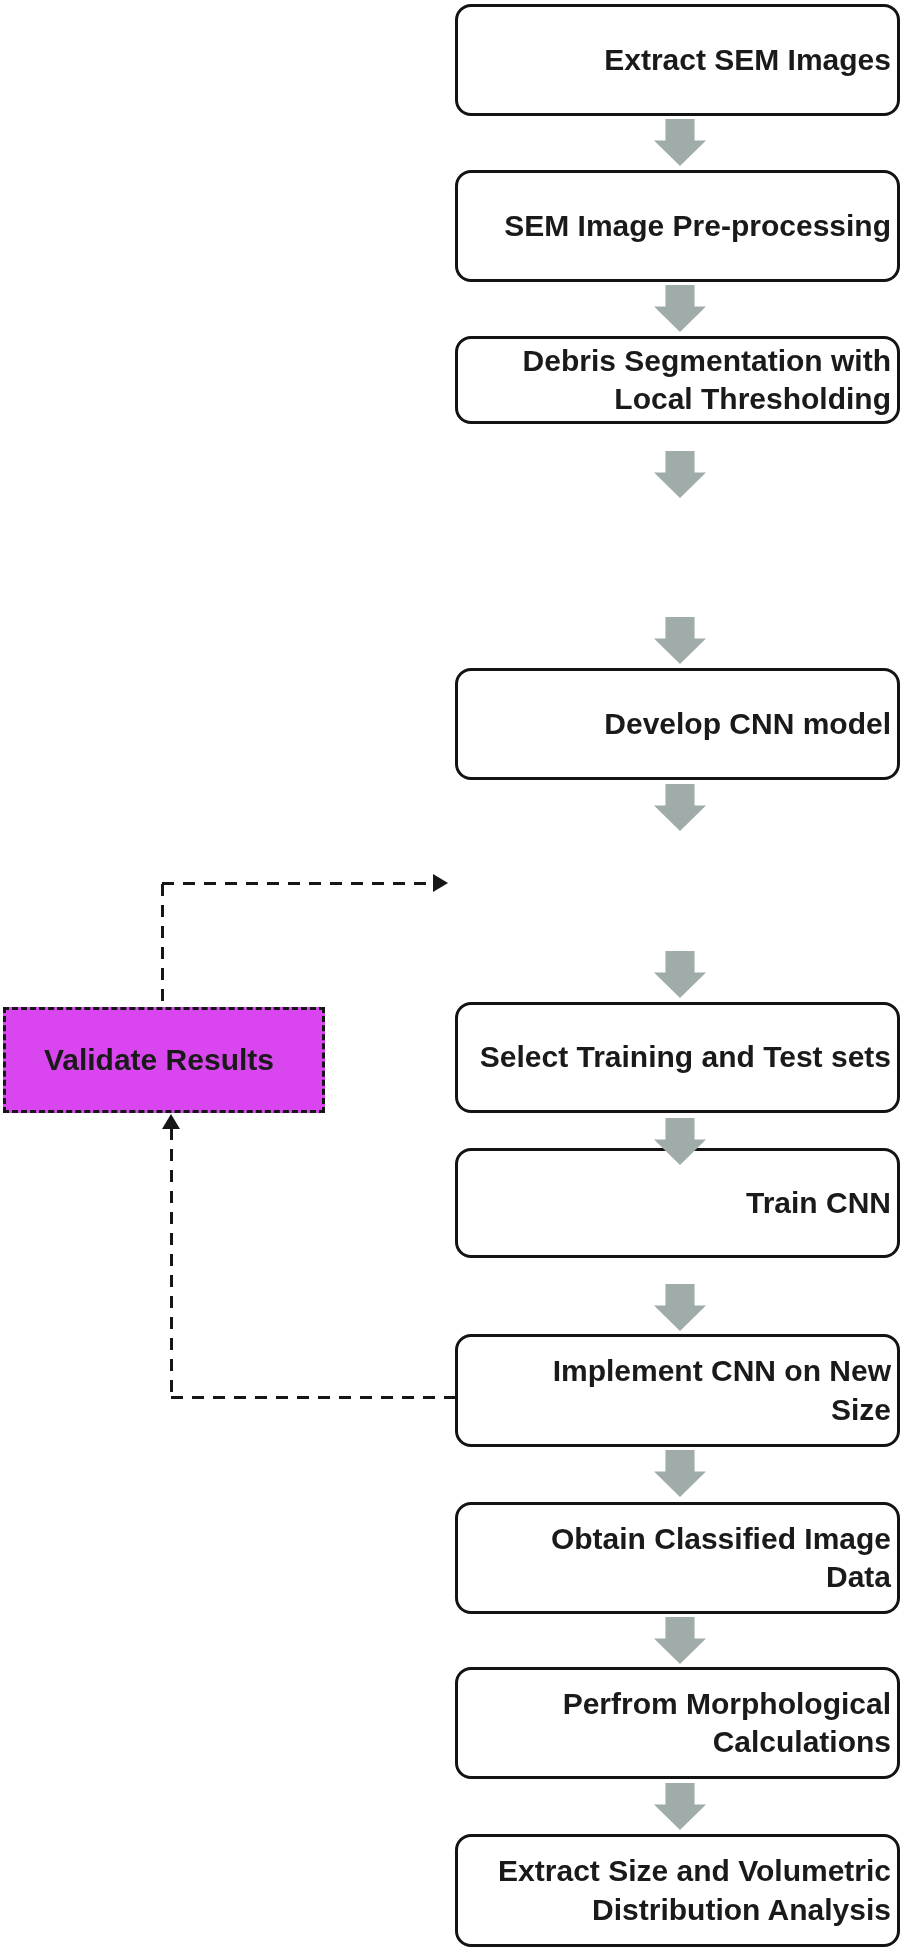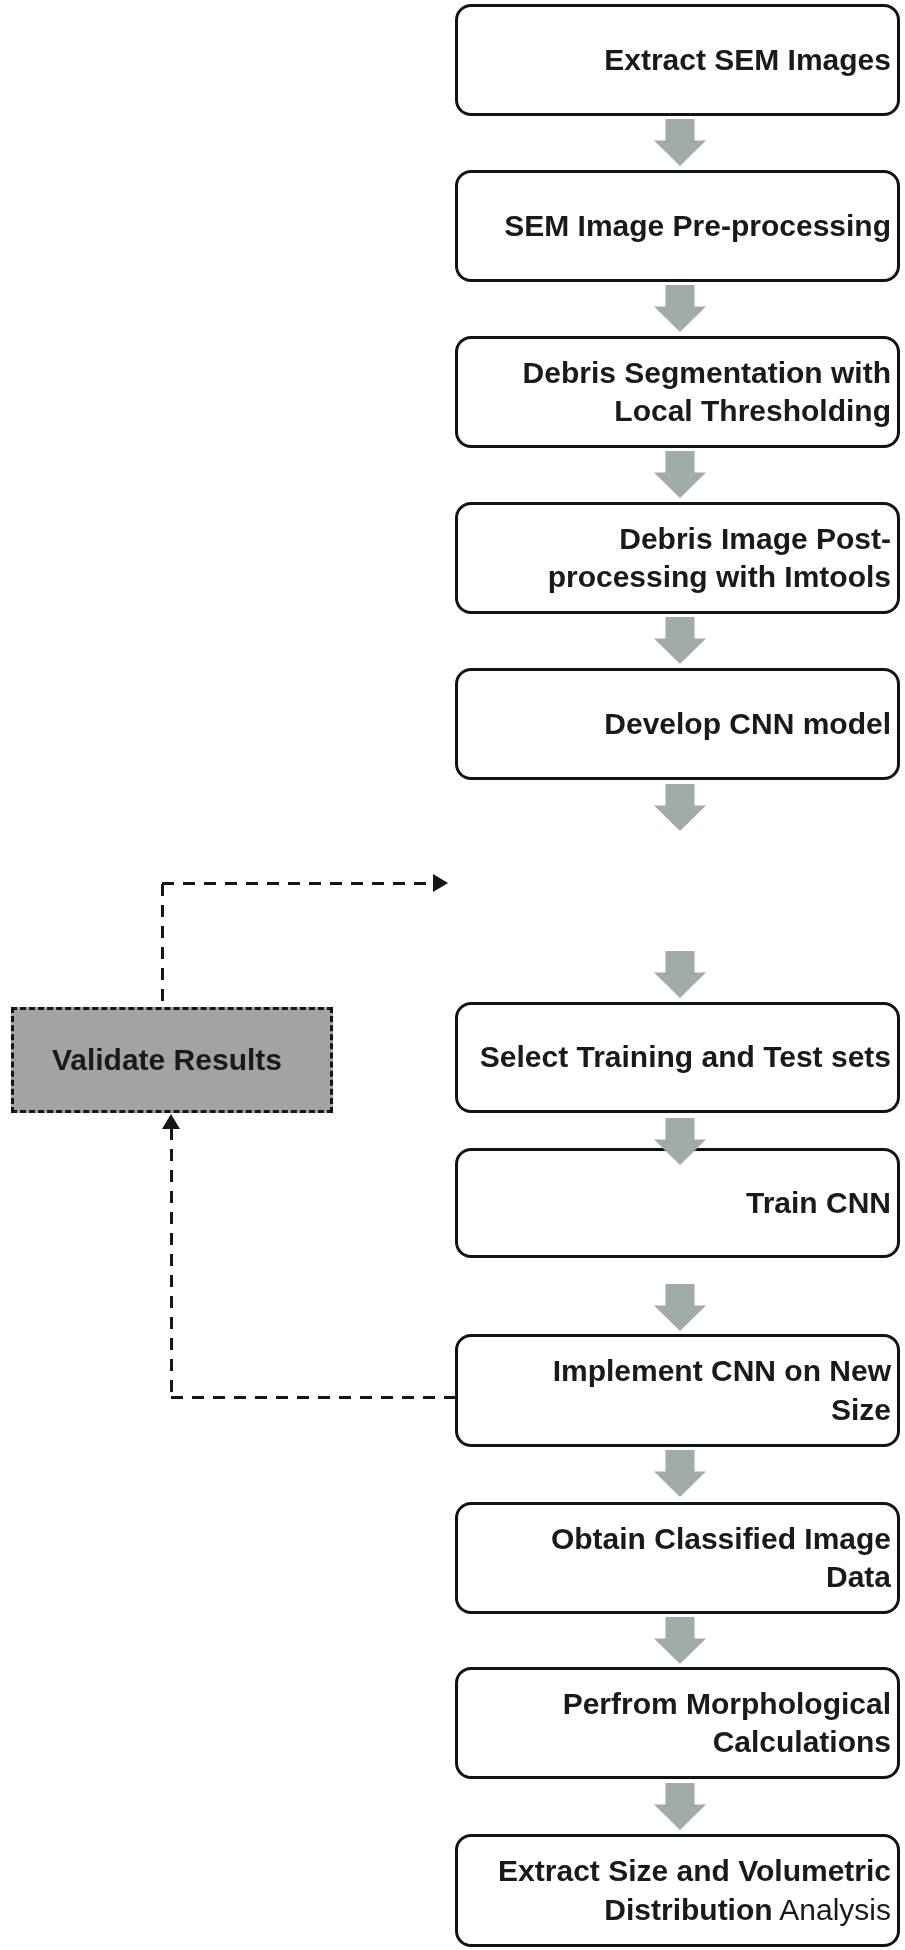--- a/index.html
+++ b/index.html
@@ -27,38 +27,38 @@
     display: block;
     width: 100%;
     padding: 0 6px;
     text-align: right;
     font-weight: 700;
     font-size: 30px;
     line-height: 1.27;
     color: var(--text-color, #1a1a1a);
     white-space: pre-line;
   }
-  .box-label .regular { font-weight: 400; }
+  .box-label .regular { font-weight: 700; }
   .block-arrow {
     position: absolute;
     left: 654px;
     width: 52px;
     height: 47px;
     background: var(--arrow-fill, #a0aca9);
     clip-path: polygon(22% 0, 78% 0, 78% 46%, 100% 46%, 50% 100%, 0% 46%, 22% 46%);
   }
   .validate-box {
     position: absolute;
-    left: 11px;
+    left: 3px;
     top: 1007px;
     width: 322px;
     height: 106px;
     box-sizing: border-box;
     border: 3px dashed var(--dash-color, #161616);
-    background: #a3a3a3;
+    background: #d946ef;
     display: flex;
     align-items: center;
     justify-content: center;
     padding-right: 48px;
   }
   .validate-box .box-label { padding: 0; }
   .dash-h {
     position: absolute;
     height: 3px;
     background: repeating-linear-gradient(90deg, var(--dash-color, #161616) 0 12px, transparent 12px 21px);
@@ -87,27 +87,23 @@
 <body style="background: rgb(255, 255, 255);">
 
 <div class="canvas">
 
   <div class="flow-box" style="top:4px;height:112px">
     <span class="box-label">Extract SEM Images</span>
   </div>
   <div class="flow-box" style="top:170px;height:112px">
     <span class="box-label">SEM Image Pre-processing</span>
   </div>
-  <div class="flow-box" style="top:336px;height:112px">
+  <div class="flow-box" style="top:336px;height:88px">
     <span class="box-label">Debris Segmentation with
 Local Thresholding</span>
-  </div>
-  <div class="flow-box" style="top:502px;height:112px">
-    <span class="box-label">Debris Image Post-
-processing with Imtools</span>
   </div>
   <div class="flow-box" style="top:668px;height:112px">
     <span class="box-label">Develop CNN model</span>
   </div>
   <div class="flow-box" style="top:1002px;height:111px">
     <span class="box-label">Select Training and Test sets</span>
   </div>
   <div class="flow-box" style="top:1148px;height:110px">
     <span class="box-label">Train CNN</span>
   </div>

